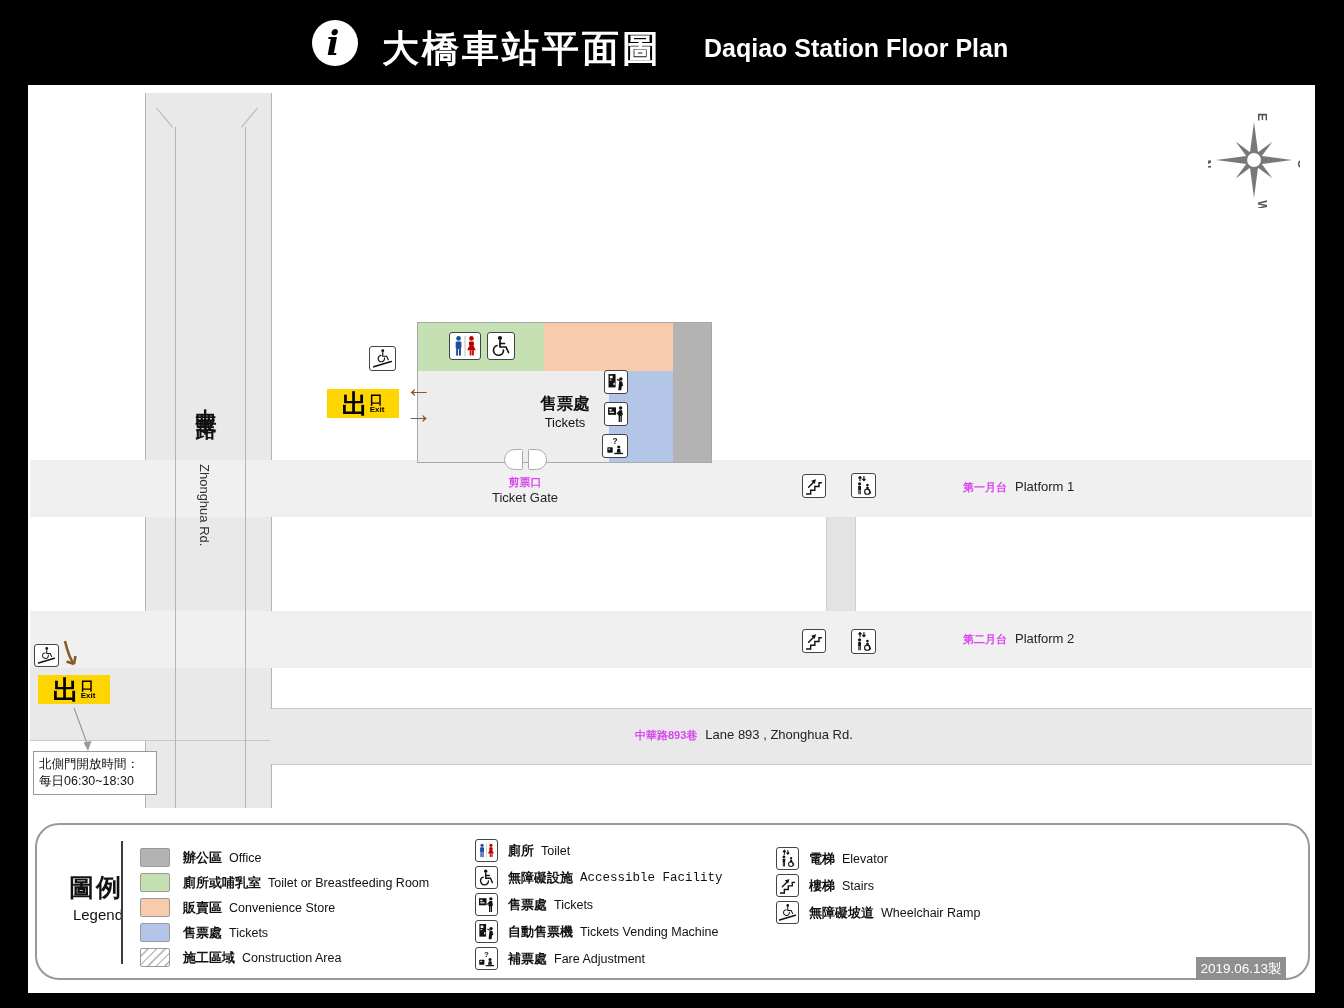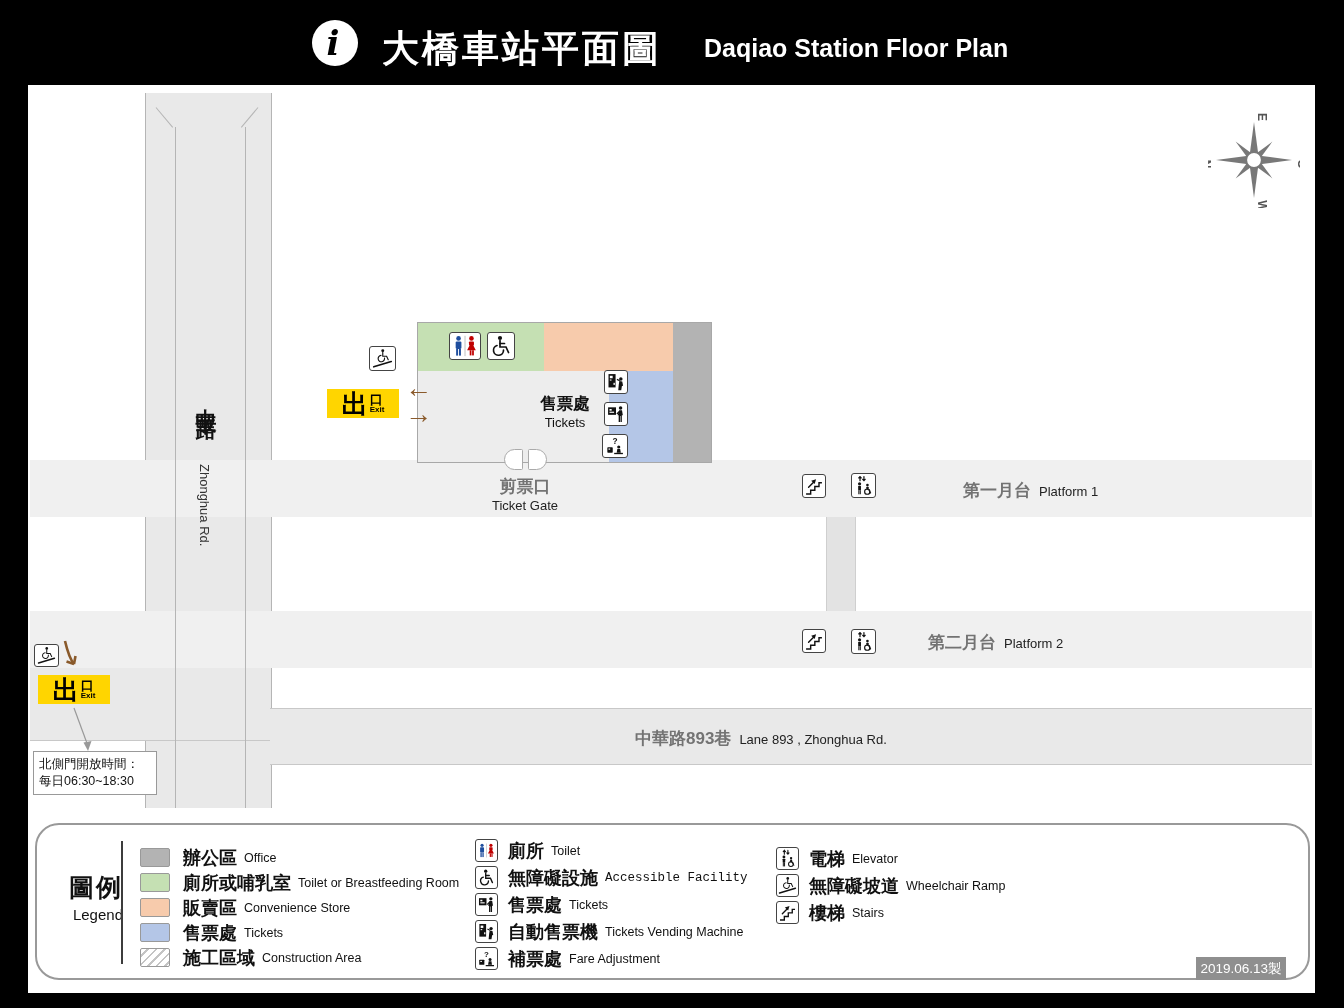--- a/index.html
+++ b/index.html
@@ -25,21 +25,21 @@
   .shaft{position:absolute;left:826px;top:517px;width:28px;height:94px;background:#e3e3e3;
          border-left:1px solid #cfcfcf;border-right:1px solid #cfcfcf;}
   .lane-road{position:absolute;left:270px;top:708px;width:1042px;height:55px;background:#e9e9e9;
              border-top:1px solid #c8c8c8;border-bottom:1px solid #c8c8c8;}
   .sw-area{position:absolute;left:30px;top:668px;width:240px;height:72px;background:#e9e9e9;
            border-bottom:1px solid #c8c8c8;}
   
   .building{position:absolute;left:417px;top:322px;width:293px;height:139px;border:1px solid #a8a8a8;}
   .building>div{position:absolute;}
   
-  .lbl-zh{font-size:17px;font-weight:600;color:#737373;}
+  .lbl-zh{font-size:11px;font-weight:600;color:#d946ef;}
   .lbl-en{font-size:13px;color:#222;}
   .label-row{position:absolute;display:flex;align-items:baseline;gap:8px;white-space:nowrap;}
   .vtext{writing-mode:vertical-rl;text-orientation:mixed;}
   
   .icon{position:absolute;background:#fff;border:1.3px solid #444;border-radius:3px;
         display:flex;align-items:center;justify-content:center;box-sizing:border-box;padding:1px;}
   .icon svg{width:100%;height:100%;}
   
   .exit-sign{position:absolute;width:72px;height:29px;display:flex;align-items:center;justify-content:center;
              gap:2px;font-weight:bold;color:#000;}
@@ -57,21 +57,21 @@
             padding:4px 5px;font-size:12.5px;line-height:1.35;color:#111;}
   
   .legend{position:absolute;left:35px;top:823px;width:1275px;height:157px;background:#fff;
           border:2px solid #999;border-radius:24px;box-sizing:border-box;}
   .legend-title{position:absolute;left:10px;top:46px;width:76px;text-align:right;}
   .legend-title .zh{font-size:25px;font-weight:bold;letter-spacing:2px;}
   .legend-title .en{font-size:15px;margin-top:2px;}
   .legend-divider{position:absolute;left:84px;top:16px;bottom:14px;width:2px;background:#3c3c3c;}
   .legend-col{position:absolute;display:flex;flex-direction:column;}
   .legend-row{display:flex;align-items:center;white-space:nowrap;}
-  .legend-row .zh{font-size:18px;font-weight:600;margin-right:7px;}
+  .legend-row .zh{font-size:13px;font-weight:600;margin-right:7px;}
   .legend-row .en{font-size:12.5px;}
   .swatch{width:28px;height:17px;border:1px solid #999;border-radius:2px;margin-right:13px;flex:none;}
   .hatch{background:repeating-linear-gradient(135deg,#fff 0 4px,#c4c4c4 4px 6px) !important;}
   .legend-icon{position:relative;width:23px;height:23px;margin-right:10px;flex:none;
                background:#fff;border:1.3px solid #444;border-radius:3px;box-sizing:border-box;
                display:flex;align-items:center;justify-content:center;padding:1px;}
   .legend-icon svg{width:100%;height:100%;}
   .date-stamp{position:absolute;left:1196px;top:957px;width:90px;height:23px;background:#8f8f8f;
               color:#fff;font-size:13.5px;display:flex;align-items:center;justify-content:center;}
 </style>
@@ -283,21 +283,21 @@
           <rect x="5.9" y="12.2" width="3.2" height="5.2" rx="0.6"></rect>
           <rect x="6.1" y="17.4" width="1.2" height="4.6"></rect>
           <rect x="7.7" y="17.4" width="1.2" height="4.6"></rect>
           <circle cx="16.5" cy="11.5" r="1.5"></circle>
           <rect x="15.3" y="13.3" width="2.6" height="3.6" rx="0.6"></rect>
         </g>
         <circle cx="16.3" cy="19" r="3" fill="none" stroke="#111" stroke-width="1.3"></circle>
         <path d="M18 16.8 L20.3 21" stroke="#111" stroke-width="1.3" fill="none"></path>
       </svg>
     </div>
-  <div class="label-row" style="left:928px;top:631px;">
+  <div class="label-row" style="left:963px;top:631px;">
     <span class="lbl-zh">第二月台</span>
     <span class="lbl-en">Platform 2</span>
   </div>
 
   <div class="vtext" style="position:absolute;left:192px;top:392px;font-size:21px;font-weight:600;letter-spacing:5px;">中華路</div>
   <div class="vtext" style="position:absolute;left:197px;top:464px;font-size:13px;color:#333;">Zhonghua Rd.</div>
   <div class="label-row" style="left:635px;top:727px;">
     <span class="lbl-zh">中華路893巷</span>
     <span class="lbl-en">Lane 893 , Zhonghua Rd.</span>
   </div>
@@ -463,40 +463,40 @@
               </g>
               <circle cx="16.3" cy="19" r="3" fill="none" stroke="#111" stroke-width="1.3"></circle>
               <path d="M18 16.8 L20.3 21" stroke="#111" stroke-width="1.3" fill="none"></path>
             </svg>
           </span>
         <span class="zh">電梯</span>
         <span class="en">Elevator</span>
       </div>
       <div class="legend-row" style="height:27px;">
         <span class="legend-icon">
+            <svg viewBox="0 0 24 24" fill="none" stroke="#111" stroke-width="1.7">
+              <path d="M2.5 21.5 H8 V17 H13 V12.5 H18 V8 H21.5"></path>
+              <path d="M5.5 13.5 L11.5 7.5" stroke-linecap="round"></path>
+              <polygon points="14.5,3.8 8.6,5.6 12.8,9.6" fill="#111" stroke="none"></polygon>
+            </svg>
+          </span>
+        <span class="zh">樓梯</span>
+        <span class="en">Stairs</span>
+      </div>
+      <div class="legend-row" style="height:27px;">
+        <span class="legend-icon">
             <svg viewBox="0 0 24 24" fill="none" stroke="#111" stroke-width="1.6" stroke-linecap="round">
               <g transform="translate(3.5,-1) scale(0.8)">
                 <circle cx="11" cy="5" r="2.1" fill="#111" stroke="none"></circle>
                 <path d="M11 7.3 V13 H16.5 L18.8 18"></path>
                 <path d="M13.5 15.5 A4.6 4.6 0 1 1 8.5 11.8"></path>
               </g>
               <path d="M2 21.5 L22 15.5" stroke-width="1.9"></path>
             </svg>
           </span>
         <span class="zh">無障礙坡道</span>
         <span class="en">Wheelchair Ramp</span>
       </div>
-      <div class="legend-row" style="height:27px;">
-        <span class="legend-icon">
-            <svg viewBox="0 0 24 24" fill="none" stroke="#111" stroke-width="1.7">
-              <path d="M2.5 21.5 H8 V17 H13 V12.5 H18 V8 H21.5"></path>
-              <path d="M5.5 13.5 L11.5 7.5" stroke-linecap="round"></path>
-              <polygon points="14.5,3.8 8.6,5.6 12.8,9.6" fill="#111" stroke="none"></polygon>
-            </svg>
-          </span>
-        <span class="zh">樓梯</span>
-        <span class="en">Stairs</span>
-      </div>
     </div>
   </div>
 
   <div class="date-stamp">2019.06.13製</div>
 </div>
 
 </body></html>

